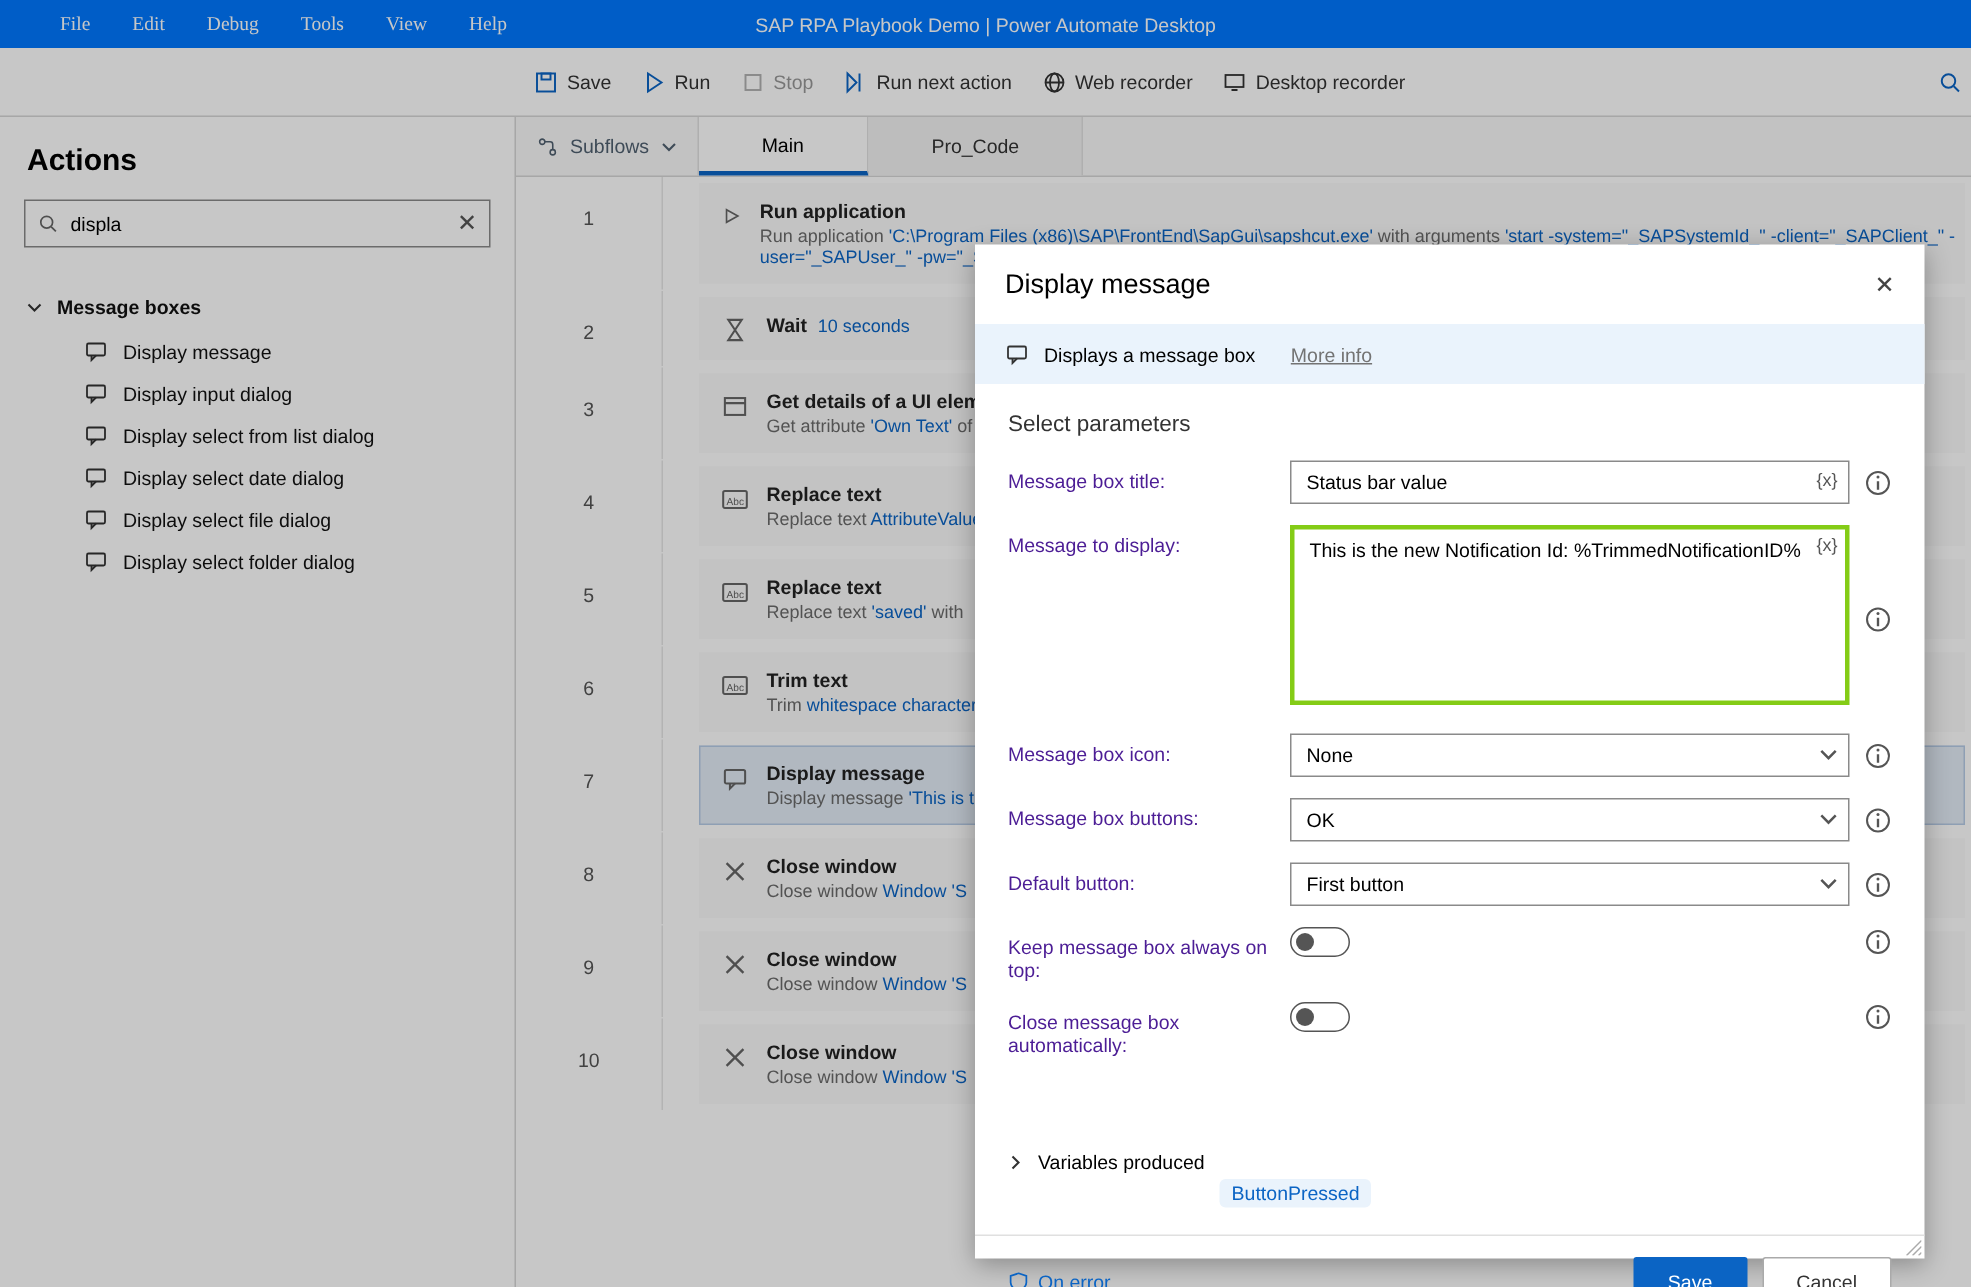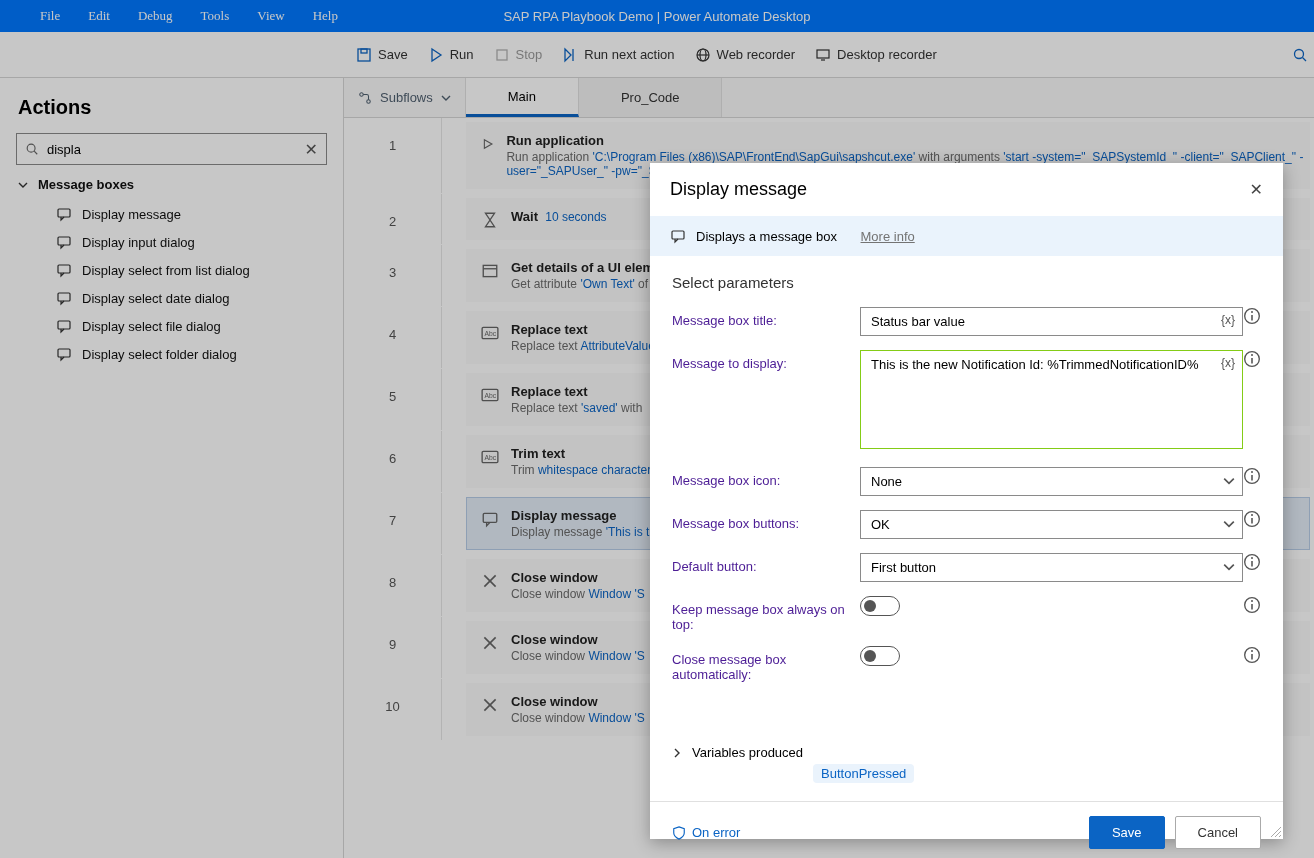--- a/index.html
+++ b/index.html
@@ -14,21 +14,21 @@
 
 .toolbar { height: 46px; border-bottom: 1px solid #d6d6d6; display: flex; align-items: center; padding-left: 356px; gap: 20px; font-size: 13px; color: #333; }
 .toolbar .item { display: flex; align-items: center; gap: 6px; cursor: pointer; }
 .toolbar .item svg { width: 16px; height: 16px; }
 .toolbar .search-right { margin-left: auto; padding-right: 6px; }
 
 
 .main { display: flex; height: calc(858px - 32px - 46px); }
 .sidebar { width: 344px; border-right: 1px solid #d6d6d6; padding-top: 0; }
 .sidebar h2 { font-size: 20px; font-weight: 600; padding: 18px 18px 14px; }
-.searchbox { margin: 0 16px 4px; height: 32px; border: 1px solid #8a8a8a; display: flex; align-items: center; padding: 0 8px; gap: 8px; }
+.searchbox { margin: 0 16px 24px; height: 32px; border: 1px solid #8a8a8a; display: flex; align-items: center; padding: 0 8px; gap: 8px; }
 .searchbox input { border: none; outline: none; flex: 1; font-size: 13px; }
 .searchbox .clear { cursor: pointer; color: #555; }
 .tree { font-size: 13px; }
 .tree .group { padding: 8px 18px; display: flex; align-items: center; gap: 10px; font-weight: 600; color: #111; }
 .tree .leaf { padding: 6px 18px 6px 56px; display: flex; align-items: center; gap: 10px; color: #111; cursor:grab; }
 .tree .leaf svg { width: 16px; height: 16px; }
 
 .content { flex: 1; display: flex; flex-direction: column; }
 .tabs { height: 40px; border-bottom: 1px solid #d6d6d6; display: flex; align-items: stretch; background: #f9f9f9; }
 .tabs .subflows { display: flex; align-items: center; gap: 8px; padding: 0 14px; font-size: 13px; color: #506070; border-right: 1px solid #e0e0e0; cursor: pointer; }
@@ -51,24 +51,24 @@
 
 
 .dialog { position: absolute; left: 650px; top: 163px; width: 633px; height: 676px; background: #fff; box-shadow: 0 4px 16px rgba(0,0,0,0.3); display: flex; flex-direction: column; }
 .dialog .dhead { padding: 16px 20px; font-size: 18px; display: flex; justify-content: space-between; align-items: center; }
 .dialog .info { background: #eaf3fc; padding: 12px 20px; font-size: 13px; display: flex; align-items: center; gap: 10px; }
 .dialog .info a { color: #737373; text-decoration: underline; }
 .dialog .section-title { padding: 18px 22px 8px; font-size: 15px; color: #333; }
 .dialog .form { padding: 8px 22px; }
 .dialog .row { display: flex; align-items: flex-start; margin-bottom: 14px; }
 .dialog .row .lbl { width: 188px; font-size: 13px; color: #4c1d95; padding-top: 6px; }
-.dialog .row .ctrl { flex: 1; display: flex; }
+.dialog .row .ctrl { flex: 1; display: flex; align-items: center; gap: 10px; }
 .dialog .finput { position: relative; flex: 1; }
 .dialog .finput input, .dialog .finput textarea, .dialog .finput .select { width: 100%; border: 1px solid #8a8a8a; font-size: 13px; padding: 6px 28px 6px 10px; font-family: inherit; resize: none; background: #fff; }
-.dialog .finput textarea { height: 99px; border: 1px solid #84cc16; }
+.dialog .finput textarea { height: 120px; border: 3px solid #84cc16; }
 .dialog .finput .fx { position: absolute; right: 8px; top: 6px; font-size: 12px; color: #555; cursor:pointer;}
 .dialog .finput .chev { position: absolute; right: 8px; top: 8px; color: #555; pointer-events: none; }
 .dialog .select { cursor: pointer; }
 .dialog .helpicon { width: 18px; height: 18px; color: #555; cursor:pointer;}
 .toggle { width: 40px; height: 20px; border-radius: 10px; border: 1px solid #555; position: relative; cursor: pointer; }
 .toggle::after { content: ""; width: 12px; height: 12px; border-radius: 50%; background: #555; position: absolute; top: 3px; left: 3px; }
 .dialog .vars { padding: 18px 22px; font-size: 13px; display: flex; align-items: center; gap: 10px; }
 .dialog .vars .pill { background: #eaf3fc; color: #0b64c4; padding: 2px 8px; border-radius: 4px; margin-top: 42px; }
 .dialog .dfoot { margin-top: auto; border-top: 1px solid #e0e0e0; padding: 14px 22px; display: flex; align-items: center; }
 .dialog .dfoot .err { color: #0b64c4; font-size: 13px; display: flex; align-items: center; gap: 6px; cursor:pointer;}

